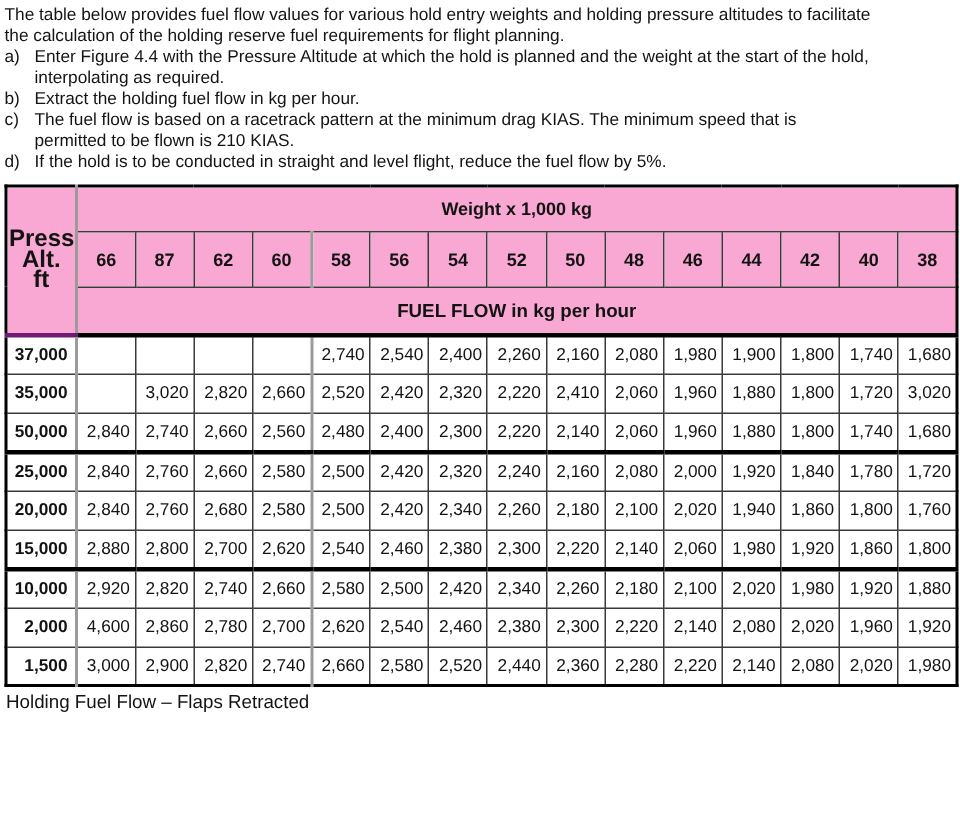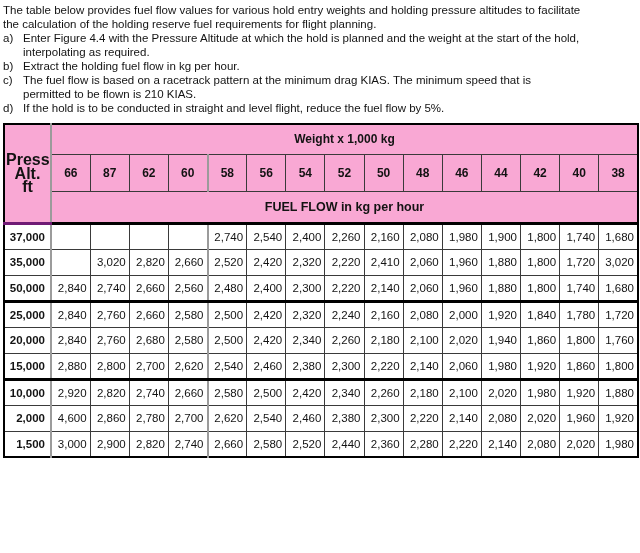--- a/index.html
+++ b/index.html
@@ -312,14 +312,15 @@
           <td>2,280</td>
           <td>2,220</td>
           <td>2,140</td>
           <td>2,080</td>
           <td>2,020</td>
           <td>1,980</td>
         </tr>
       </tbody>
   </table>
 
+  <div class="caption">Holding Fuel Flow – Flaps Retracted</div>
 
 </div>
 
 </body></html>

